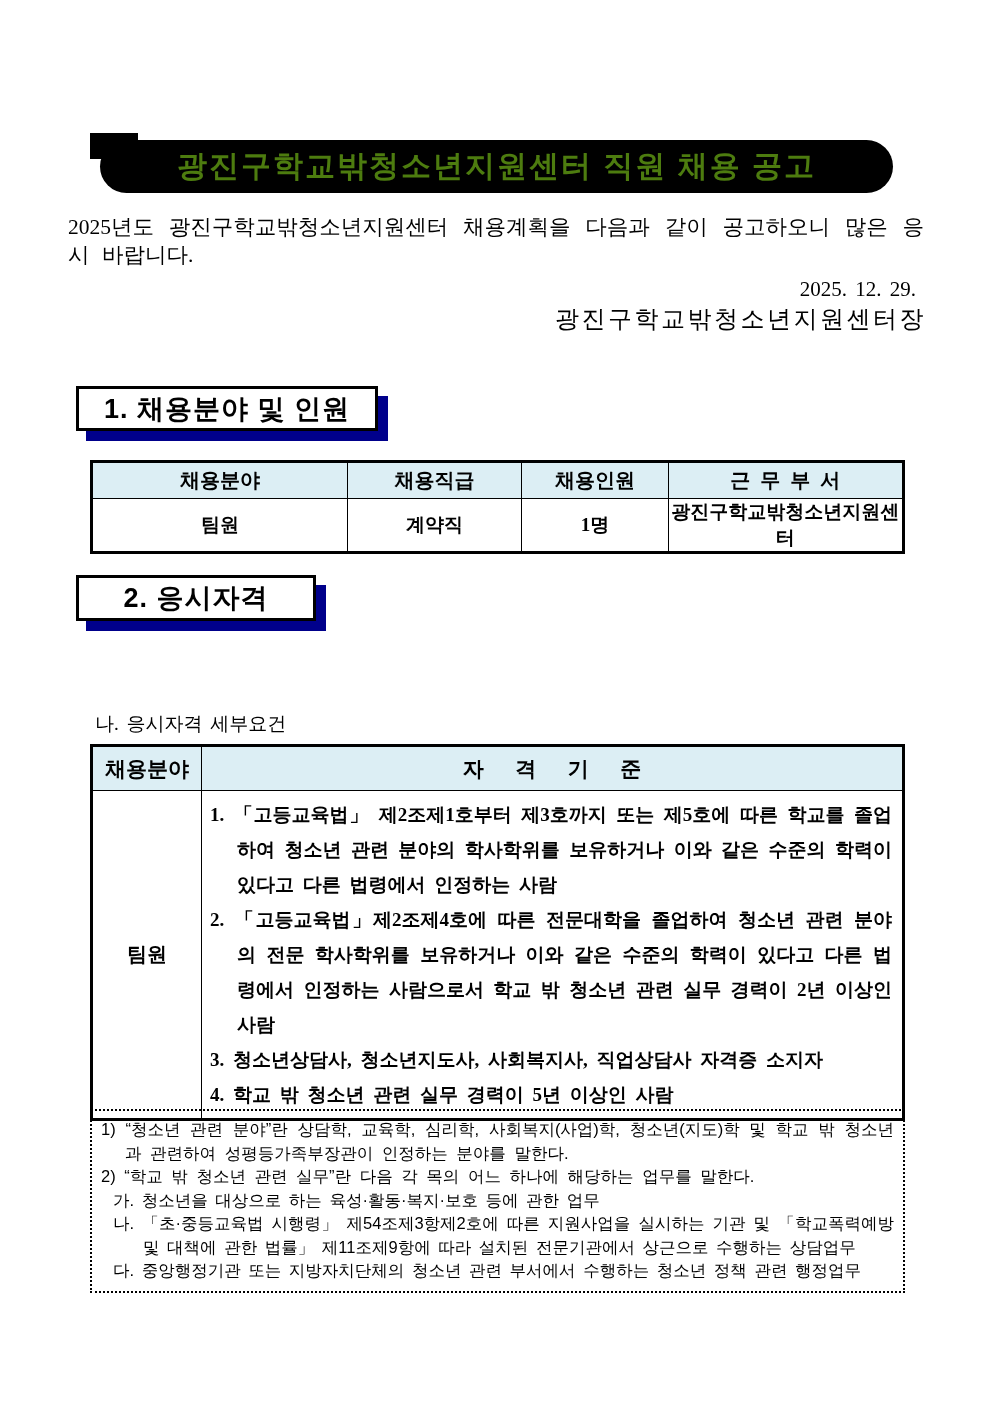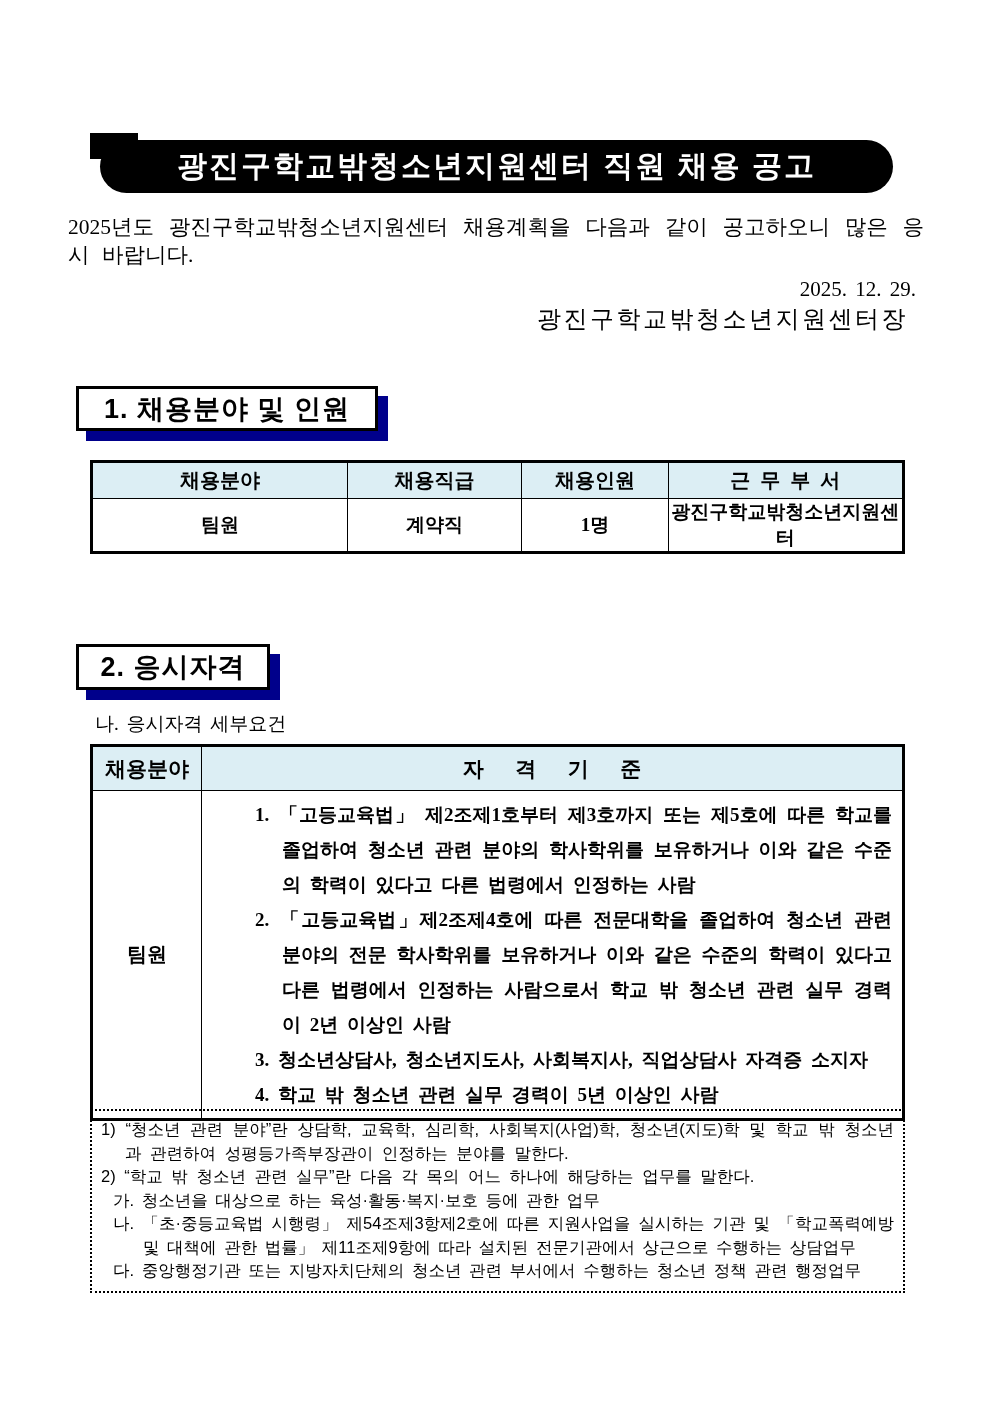--- a/index.html
+++ b/index.html
@@ -15,21 +15,21 @@
     color: #000;
   }
 
   
   .banner {
     position: absolute;
     left: 100px; top: 140px;
     width: 793px; height: 53px;
     background: #000000;
     border-radius: 27px;
-    color: #ffffff;
+    color: #4d7c0f;
     font-family: "Liberation Sans", "DejaVu Sans", sans-serif;
     font-weight: bold;
     font-size: 30px;
     letter-spacing: 2px;
     text-align: center;
     line-height: 52px;
     z-index: 2;
   }
   .banner::before {
     content: "";
@@ -53,42 +53,42 @@
   .date-line {
     position: absolute;
     left: 68px; top: 277px;
     width: 848px;
     text-align: right;
     font-size: 21px;
     word-spacing: 3px;
   }
   .signature-line {
     position: absolute;
-    left: 40px; top: 303px;
+    left: 58px; top: 303px;
     width: 868px;
     text-align: right;
     font-size: 24px;
     letter-spacing: 2.5px;
   }
 
   
   .sec-box {
     position: absolute;
     background: #ffffff;
     border: 3px solid #000000;
     box-shadow: 10px 10px 0 0 #00008b;
     font-family: "Liberation Sans", "DejaVu Sans", sans-serif;
     font-weight: bold;
     font-size: 27px;
     letter-spacing: 1px;
     text-align: center;
     z-index: 2;
   }
   .sec-box-1 { left: 76px; top: 386px; width: 302px; height: 45px; line-height: 40px; }
-  .sec-box-2 { left: 76px; top: 644px; width: 194px; height: 46px; line-height: 41px; }
+  .sec-box-2 { left: 76px; top: 575px; width: 240px; height: 46px; line-height: 41px; }
 
   
   table.doc-table {
     position: absolute;
     border-collapse: collapse;
     table-layout: fixed;
     width: 815px;
     left: 90px;
   }
   table.doc-table td, table.doc-table th {
@@ -129,21 +129,20 @@
     vertical-align: middle;
     padding: 6px 10px 6px 8px;
     font-size: 19px;
   }
   .criteria-item {
     padding-left: 27px;
     text-indent: -27px;
     line-height: 35px;
     text-align: justify;
     word-spacing: 4px;
-    margin-left: 45px;
   }
   .ws-pre { white-space: pre; margin-top: 11px; }
 
   
   .note-box {
     position: absolute;
     left: 90px; top: 1109px;
     width: 815px;
     min-height: 166px;
     border: 2px dotted #000000;

